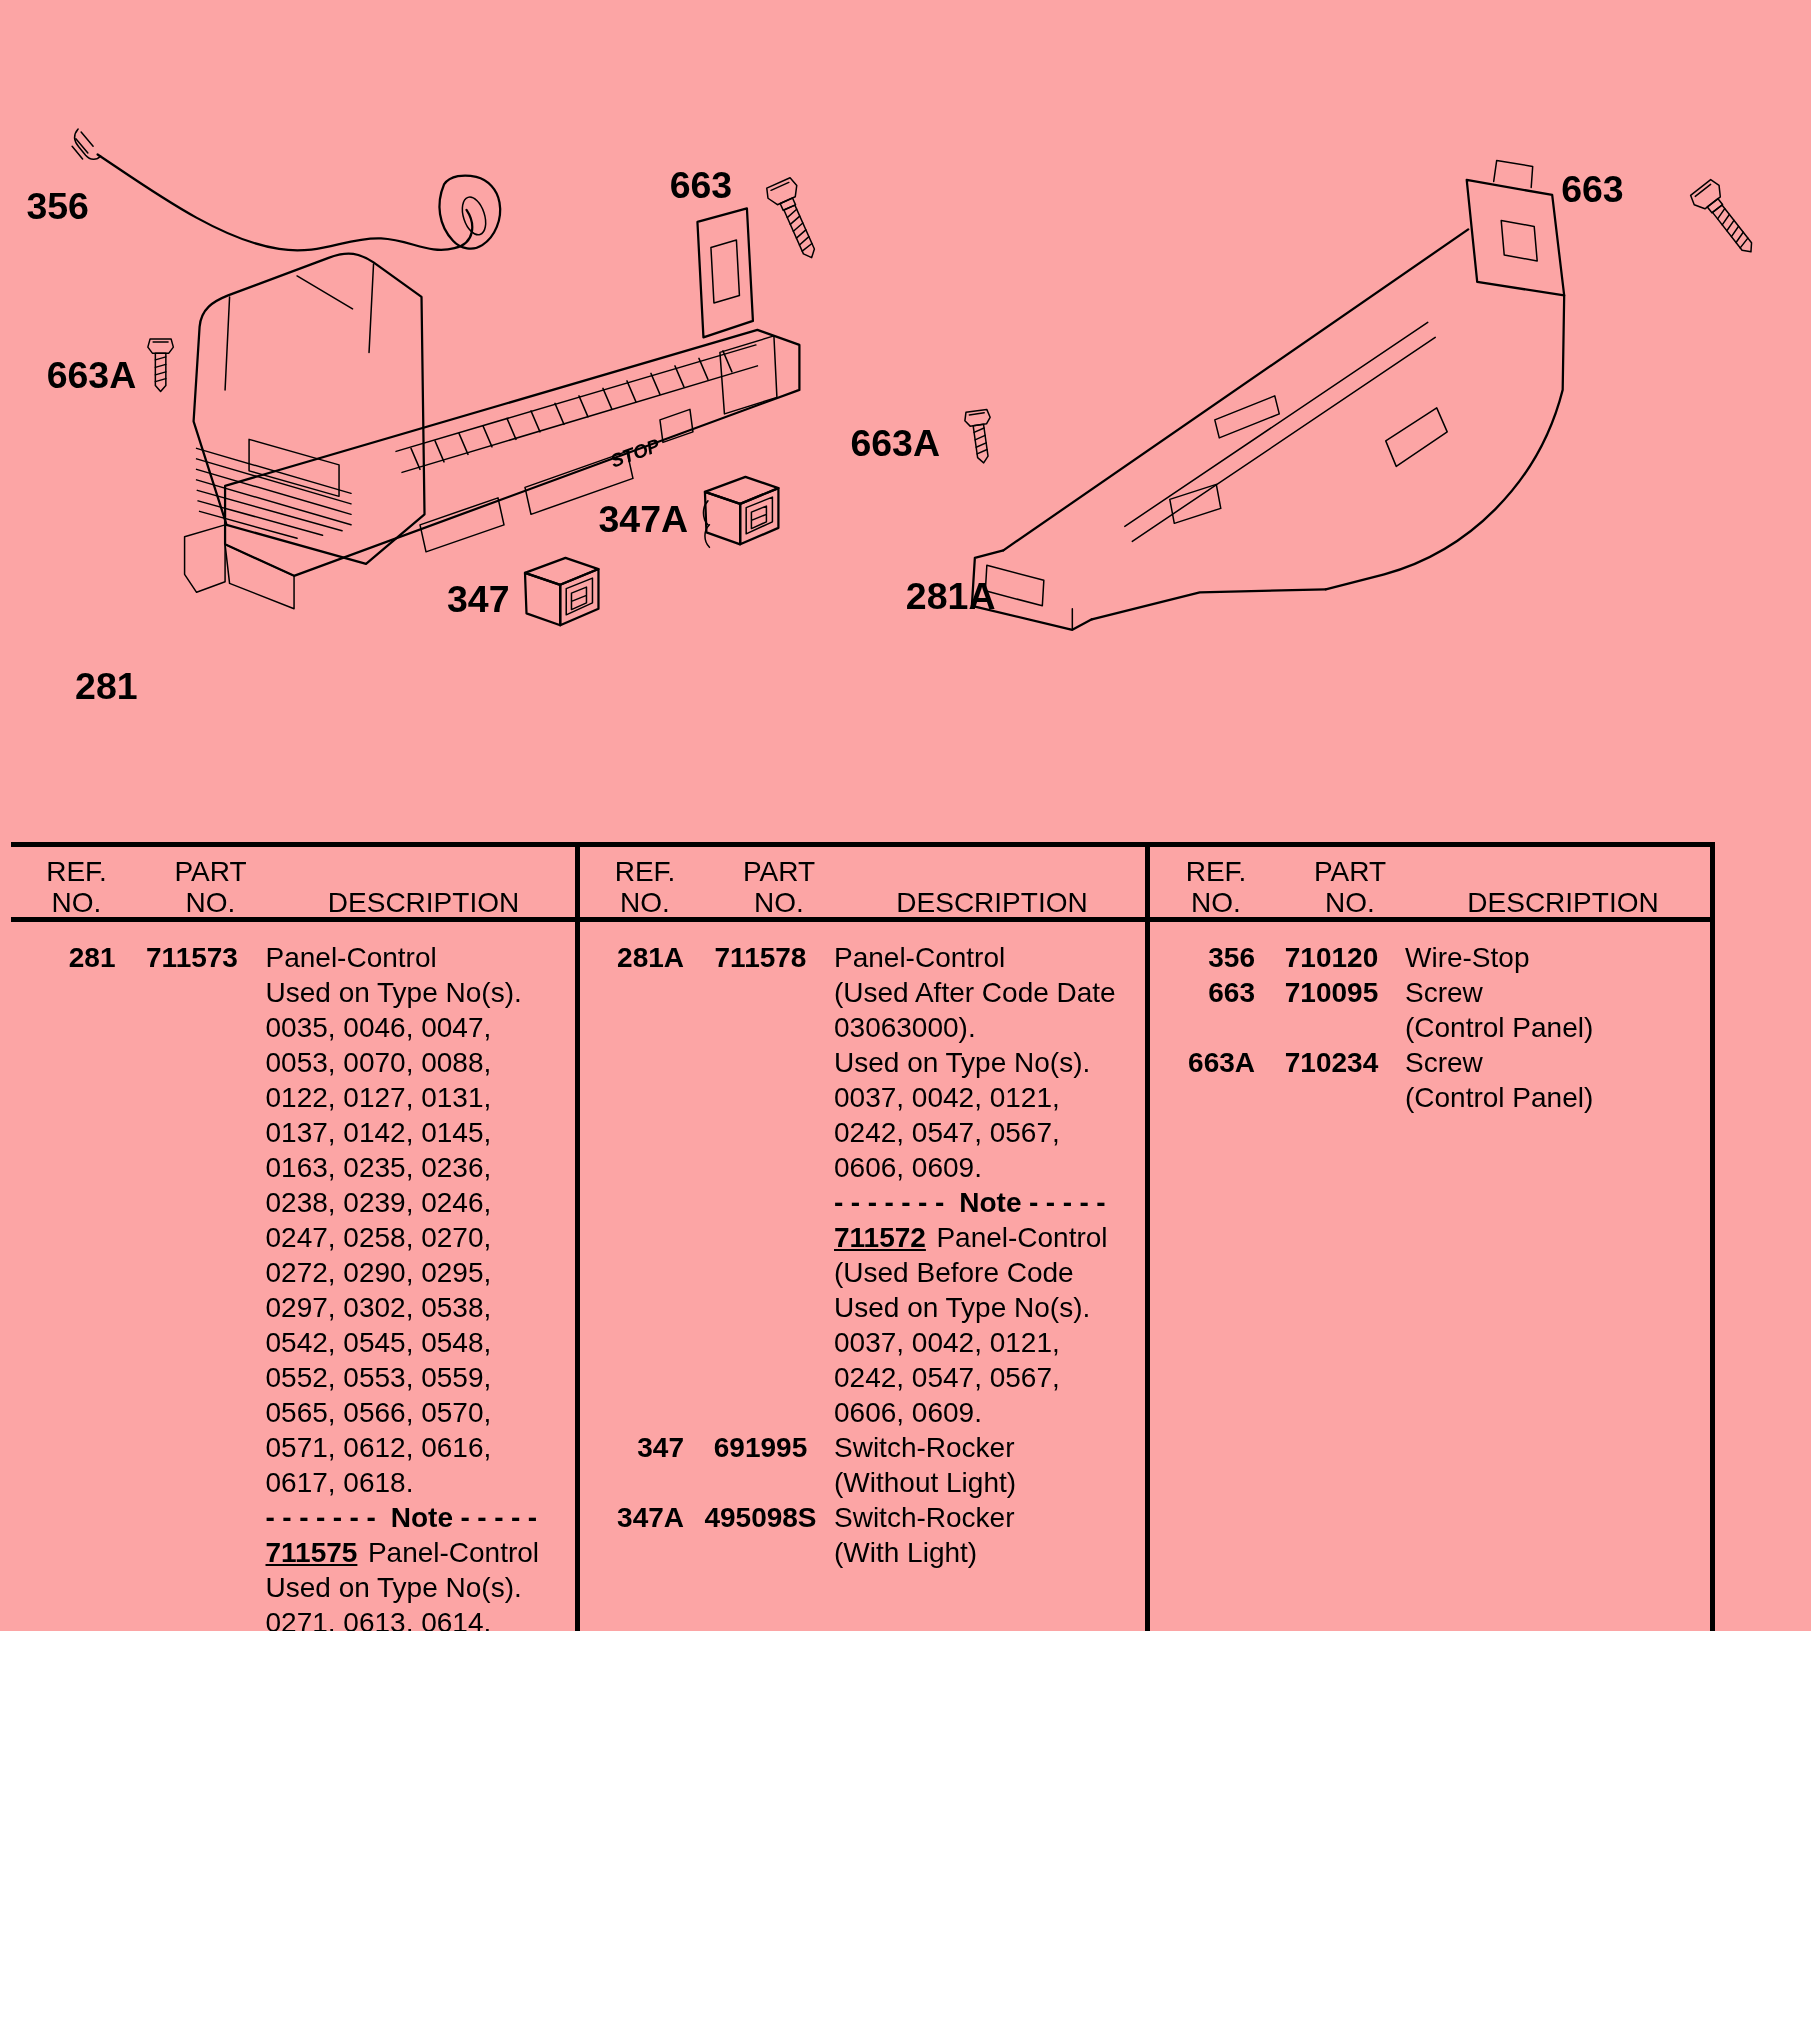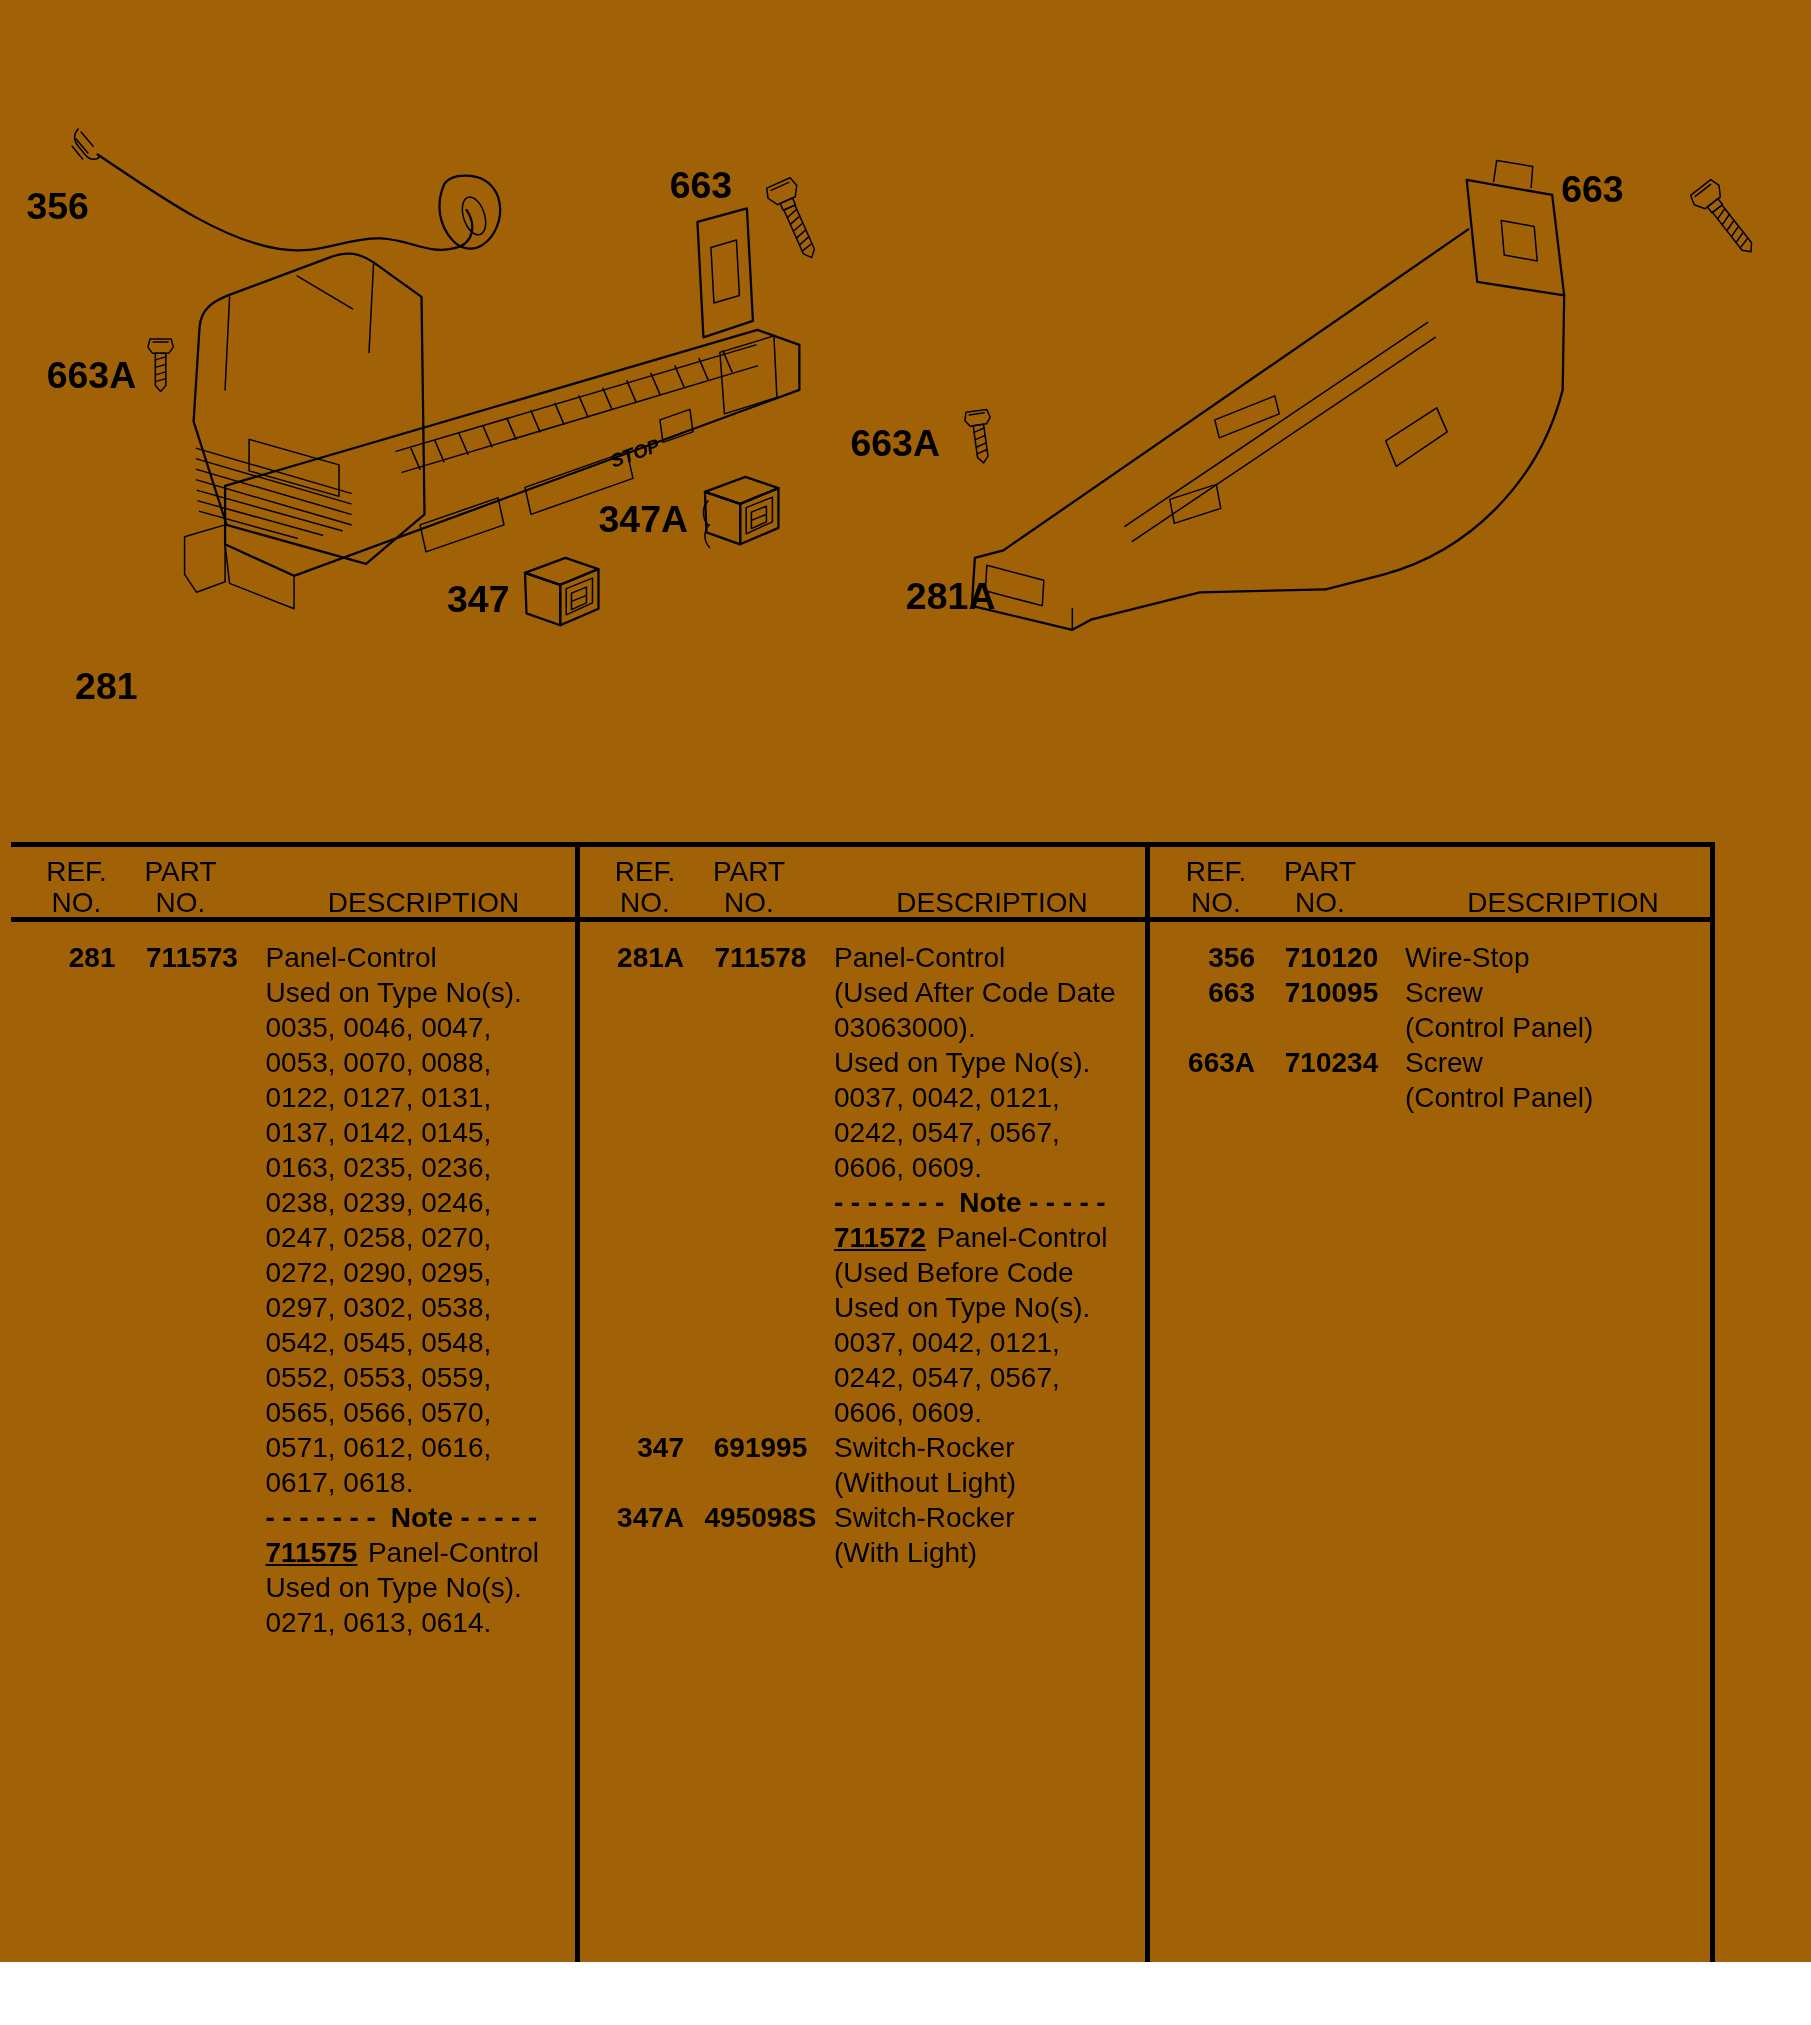--- a/index.html
+++ b/index.html
@@ -1,17 +1,17 @@
 <!DOCTYPE html>
 <html style="font-size:12px"><head>
 <meta charset="utf-8">
 <style>
   html,body{margin:0;padding:0;background:#fff;}
   .page{
-    position:relative;width:1811px;height:1962px;background:#a16207;overflow:hidden;
+    position:relative;width:1811px;height:1631px;background:#fca5a5;overflow:hidden;
     font-family:"Liberation Sans","DejaVu Sans",sans-serif;color:#000;
   }
   
   .diagram-svg{position:absolute;left:0;top:0;}
   .part-label{font-family:"Liberation Sans","DejaVu Sans",sans-serif;font-weight:bold;font-size:50px;fill:#000;}
   .stop-label{font-family:"Liberation Sans","DejaVu Sans",sans-serif;font-weight:bold;font-style:italic;font-size:25px;fill:#000;}
   .ln{fill:none;stroke:#000;stroke-width:3;stroke-linejoin:round;stroke-linecap:round;}
   .ln-thin{fill:none;stroke:#000;stroke-width:2;stroke-linejoin:round;stroke-linecap:round;}
   
   .parts-table{position:absolute;left:0;top:842px;width:1811px;height:1183px;font-size:28px;border-radius:28px;}
@@ -23,21 +23,21 @@
   .vdiv.d2{left:1145px;}
   .vdiv.d3{left:1710px;}
   .tsection{position:absolute;top:0;height:1183px;}
   .tsection.s1{left:10.5px;width:564px;}
   .tsection.s2{left:579px;width:566px;}
   .tsection.s3{left:1150px;width:560px;}
   .thead-item{position:absolute;transform:translateX(-50%);white-space:nowrap;}
   .th-r1{top:13.5px;}
   .th-r2{top:45px;}
   .th-ref{left:66px;}
-  .th-part{left:170px;}
+  .th-part{left:200px;}
   .th-desc{left:413px;text-align:center;}
   .tbody{position:absolute;left:0;top:98px;right:0;}
   .t-row{position:relative;height:35px;line-height:35px;white-space:nowrap;}
   .t-ref{position:absolute;left:0;width:105px;text-align:right;font-weight:bold;}
   .t-part{position:absolute;left:113px;width:137px;text-align:center;font-weight:bold;}
   .t-desc{position:absolute;left:255px;}
   .t-desc .bold-part{font-weight:bold;margin-right:10.5px;text-decoration:underline;}
   .note-line{position:absolute;left:255px;font-weight:bold;}
   .note-line .dash{letter-spacing:7.5px;}
   .note-line .note-word{margin:0 7.5px;}

